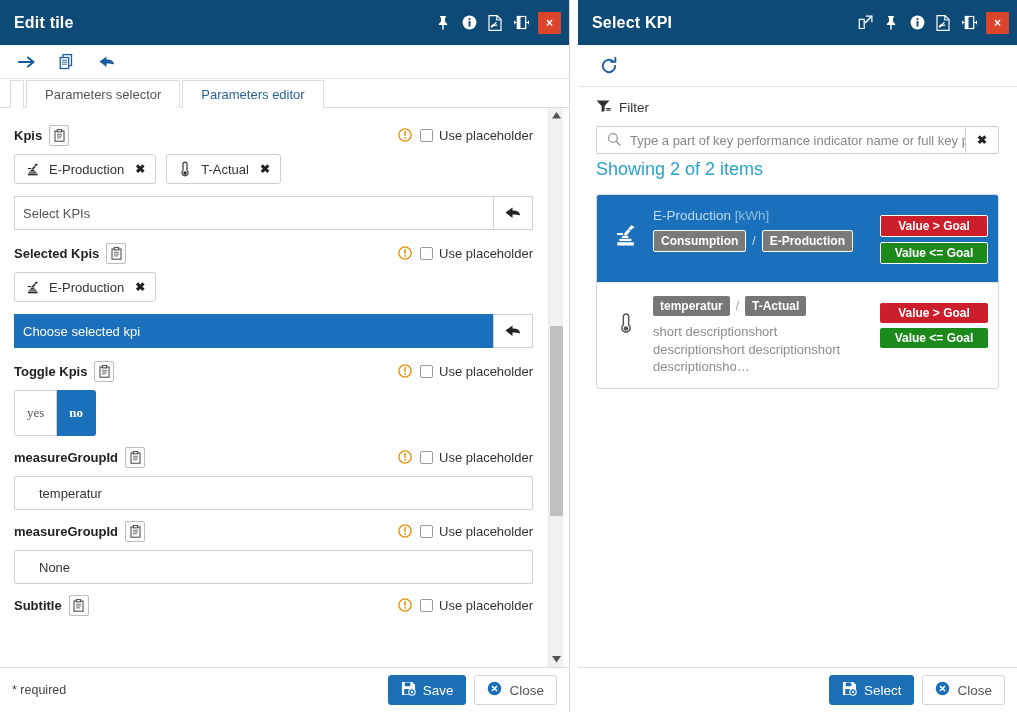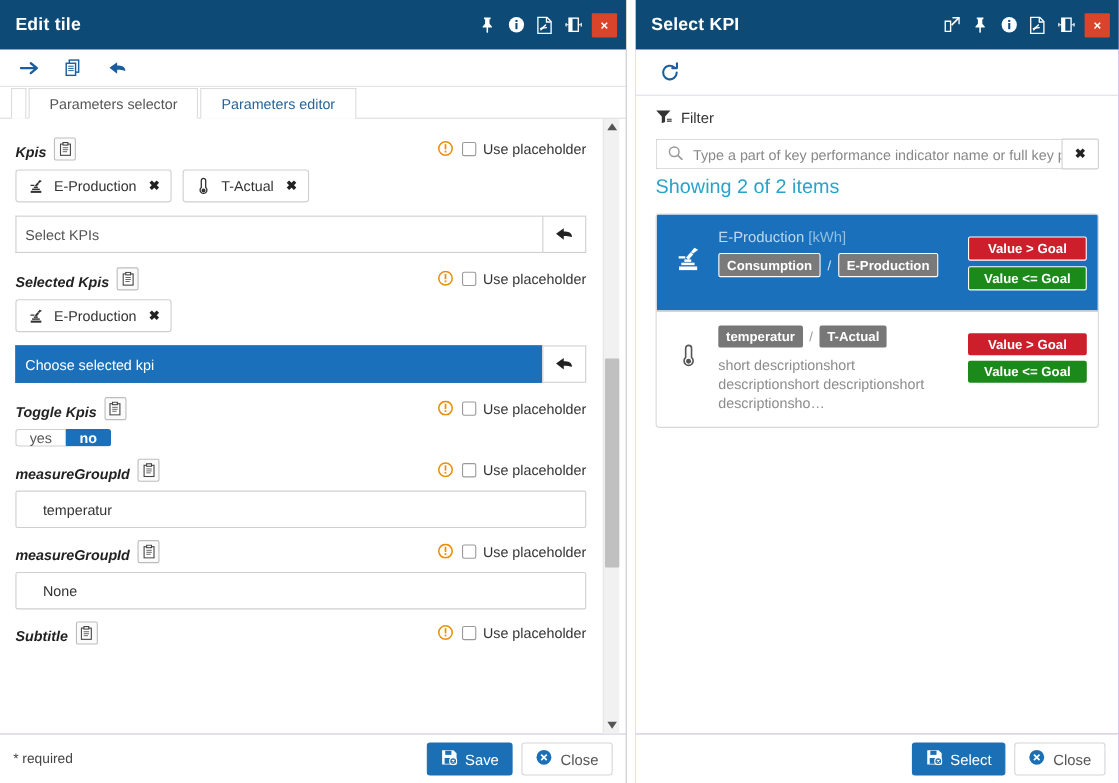--- a/index.html
+++ b/index.html
@@ -61,21 +61,21 @@
 
   .form-area {
     flex:1; position:relative; overflow:hidden; background:#ffffff;
     padding:12px 36px 6px 14px;
   }
 
   .field-label-row {
     display:flex; align-items:center; justify-content:space-between;
     margin-bottom:8px; margin-top:4px; min-height:22px;
   }
-  .field-label { display:flex; align-items:flex-end; gap:7px; font-weight:bold; font-size:13px; color:#222222;font-style:italic; }
+  .field-label { display:flex; align-items:center; gap:7px; font-weight:bold; font-size:13px; color:#222222; }
   .clip-btn {
     width:20px; height:21px; border:1px solid #bdbdbd; background:#fbfbfb;
     display:inline-flex; align-items:center; justify-content:center; border-radius:2px;
     cursor:pointer;
   }
   .ph-group { display:flex; align-items:center; gap:8px; }
   .warn-icon { width:15px; height:15px; display:flex; align-items:center; justify-content:center; }
   .ph-label { display:flex; align-items:center; gap:6px; font-size:13px; color:#333333; cursor:pointer; }
   .ph-check {
     width:13px; height:13px; border:1px solid #9a9a9a; background:#ffffff;
@@ -98,23 +98,23 @@
     font-size:13px; color:#555555; cursor:text;
   }
   .fake-input.selected { background:#1a70ba; color:#ffffff; border-color:#1a70ba; }
   .revert-btn {
     width:40px; height:34px; border:1px solid #cfcfcf; background:#ffffff;
     display:flex; align-items:center; justify-content:center; cursor:pointer;
   }
 
   .toggle-group { display:flex; margin-bottom:10px; }
   .toggle-btn {
-    min-width:36px; height:16px; border:1px solid #cfcfcf; background:#ffffff;
+    min-width:36px; height:46px; border:1px solid #cfcfcf; background:#ffffff;
     display:flex; align-items:center; justify-content:center; padding:0 12px;
-    font-size:13px; color:#555; cursor:pointer;
+    font-size:13px; color:#555; cursor:pointer;font-family:Liberation Serif, serif;
   }
   .toggle-btn.on { background:#1a70ba; color:#ffffff; border-color:#1a70ba; font-weight:bold; }
   .toggle-btn:first-child { border-radius:3px 0 0 3px; }
   .toggle-btn:last-child { border-radius:0 3px 3px 0; border-left:none; }
 
   .text-input {
     width:100%; height:34px; border:1px solid #cfcfcf; background:#ffffff;
     display:flex; align-items:center; padding-left:24px; font-size:13px;
     color:#333333; margin-bottom:10px; border-radius:2px; cursor:text;
   }

